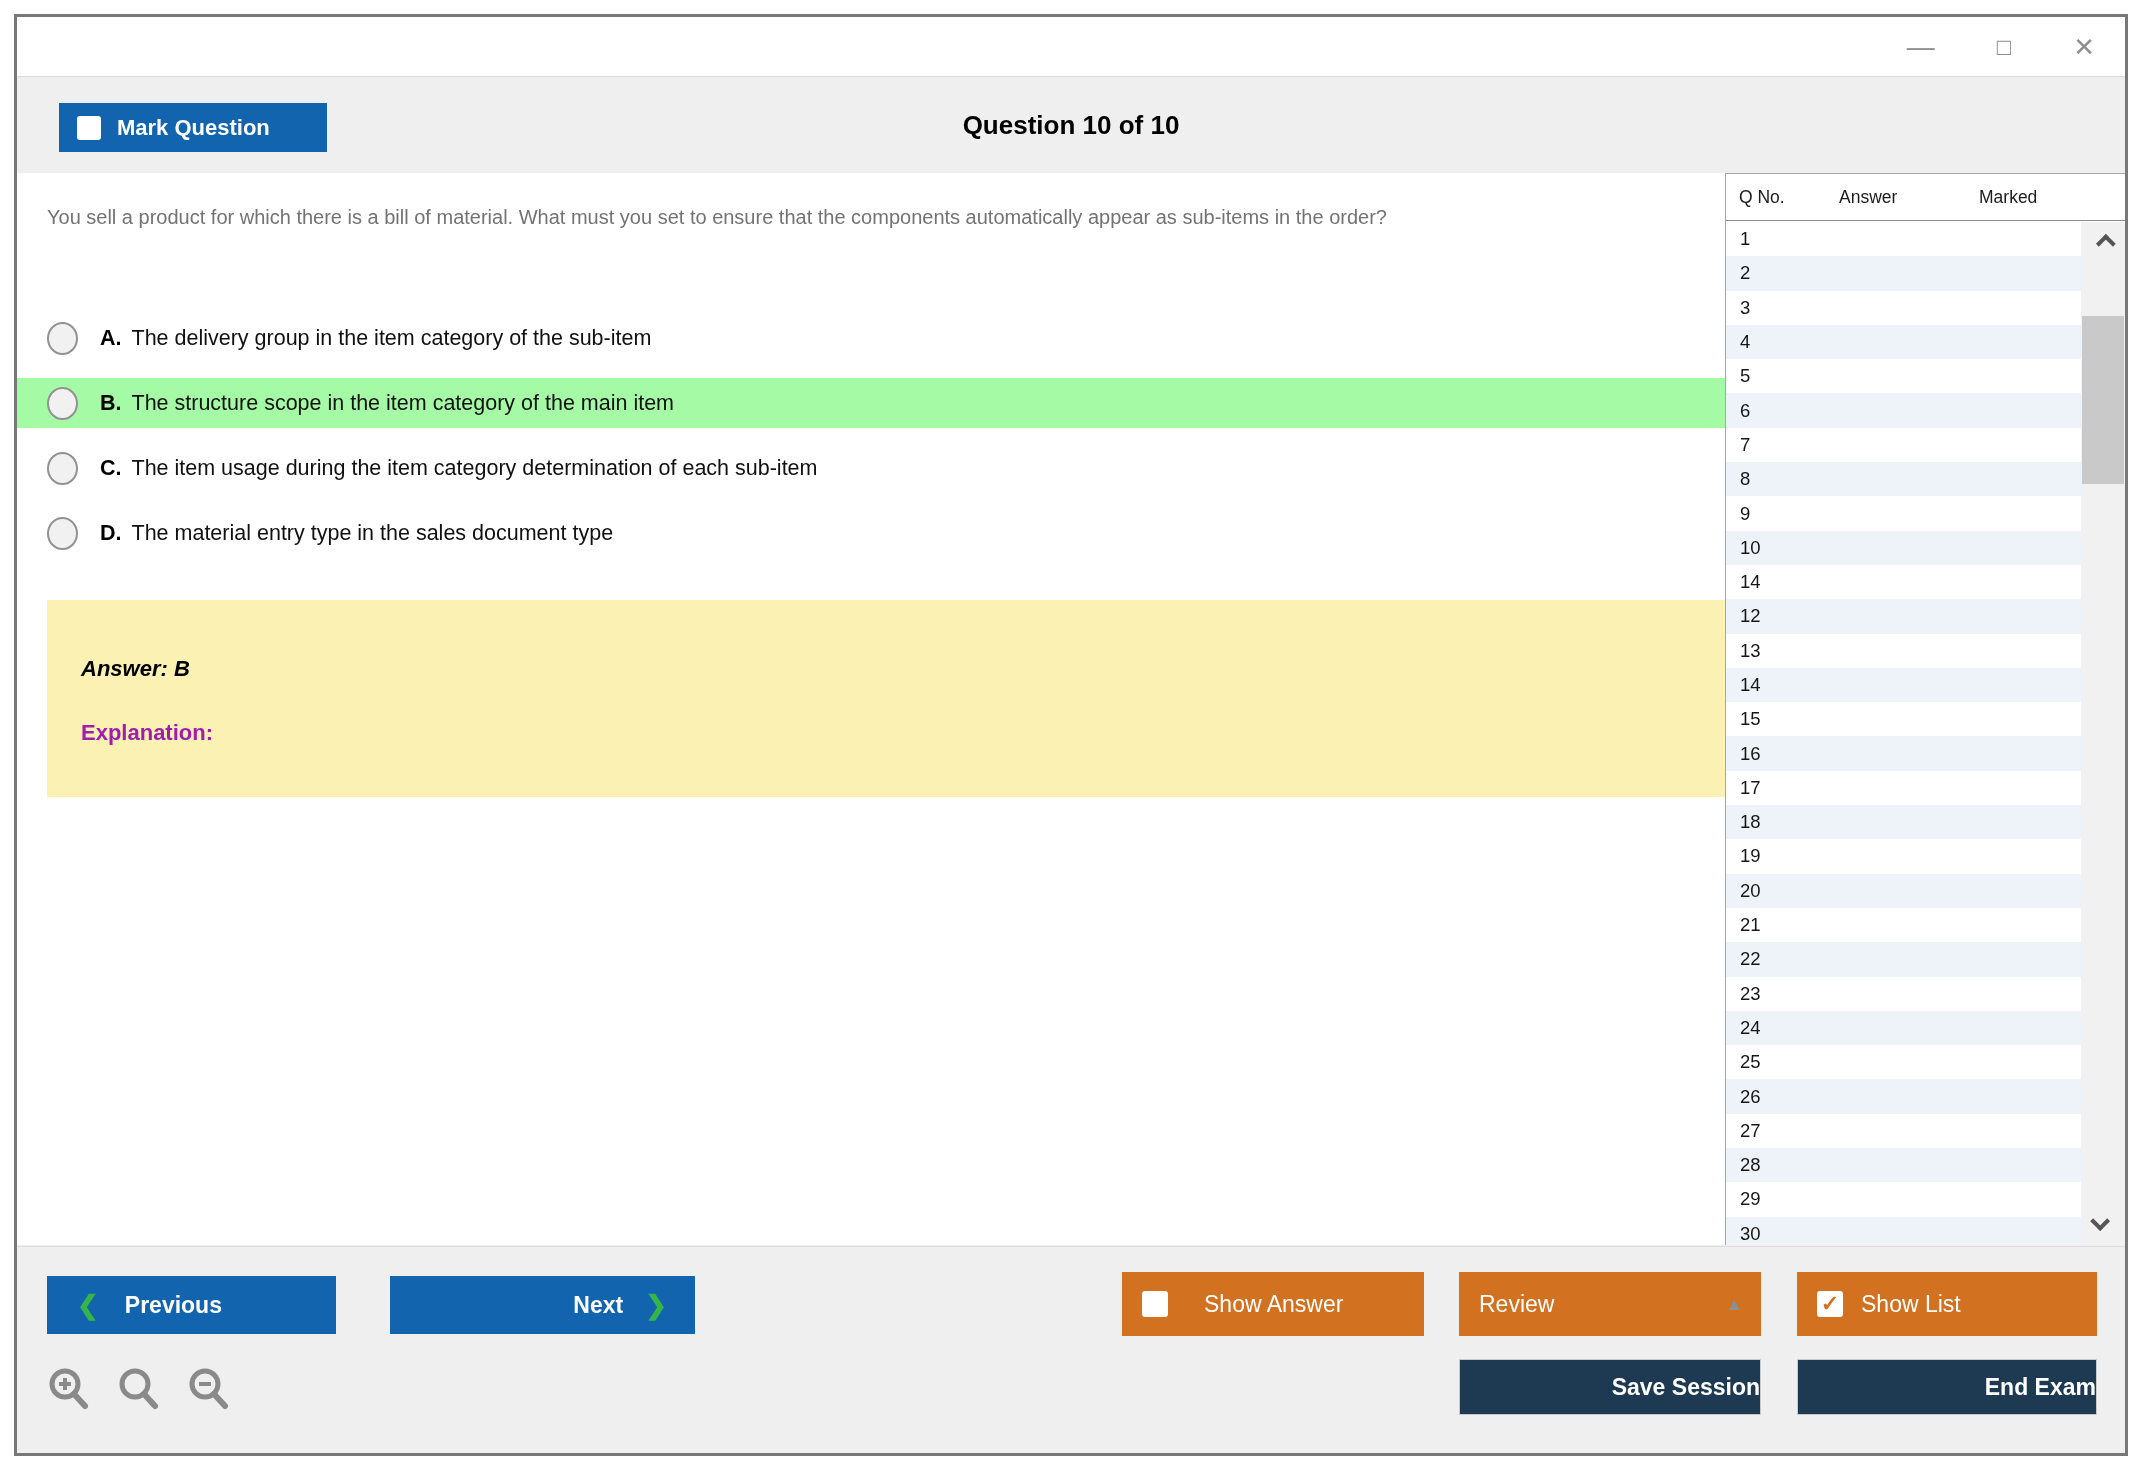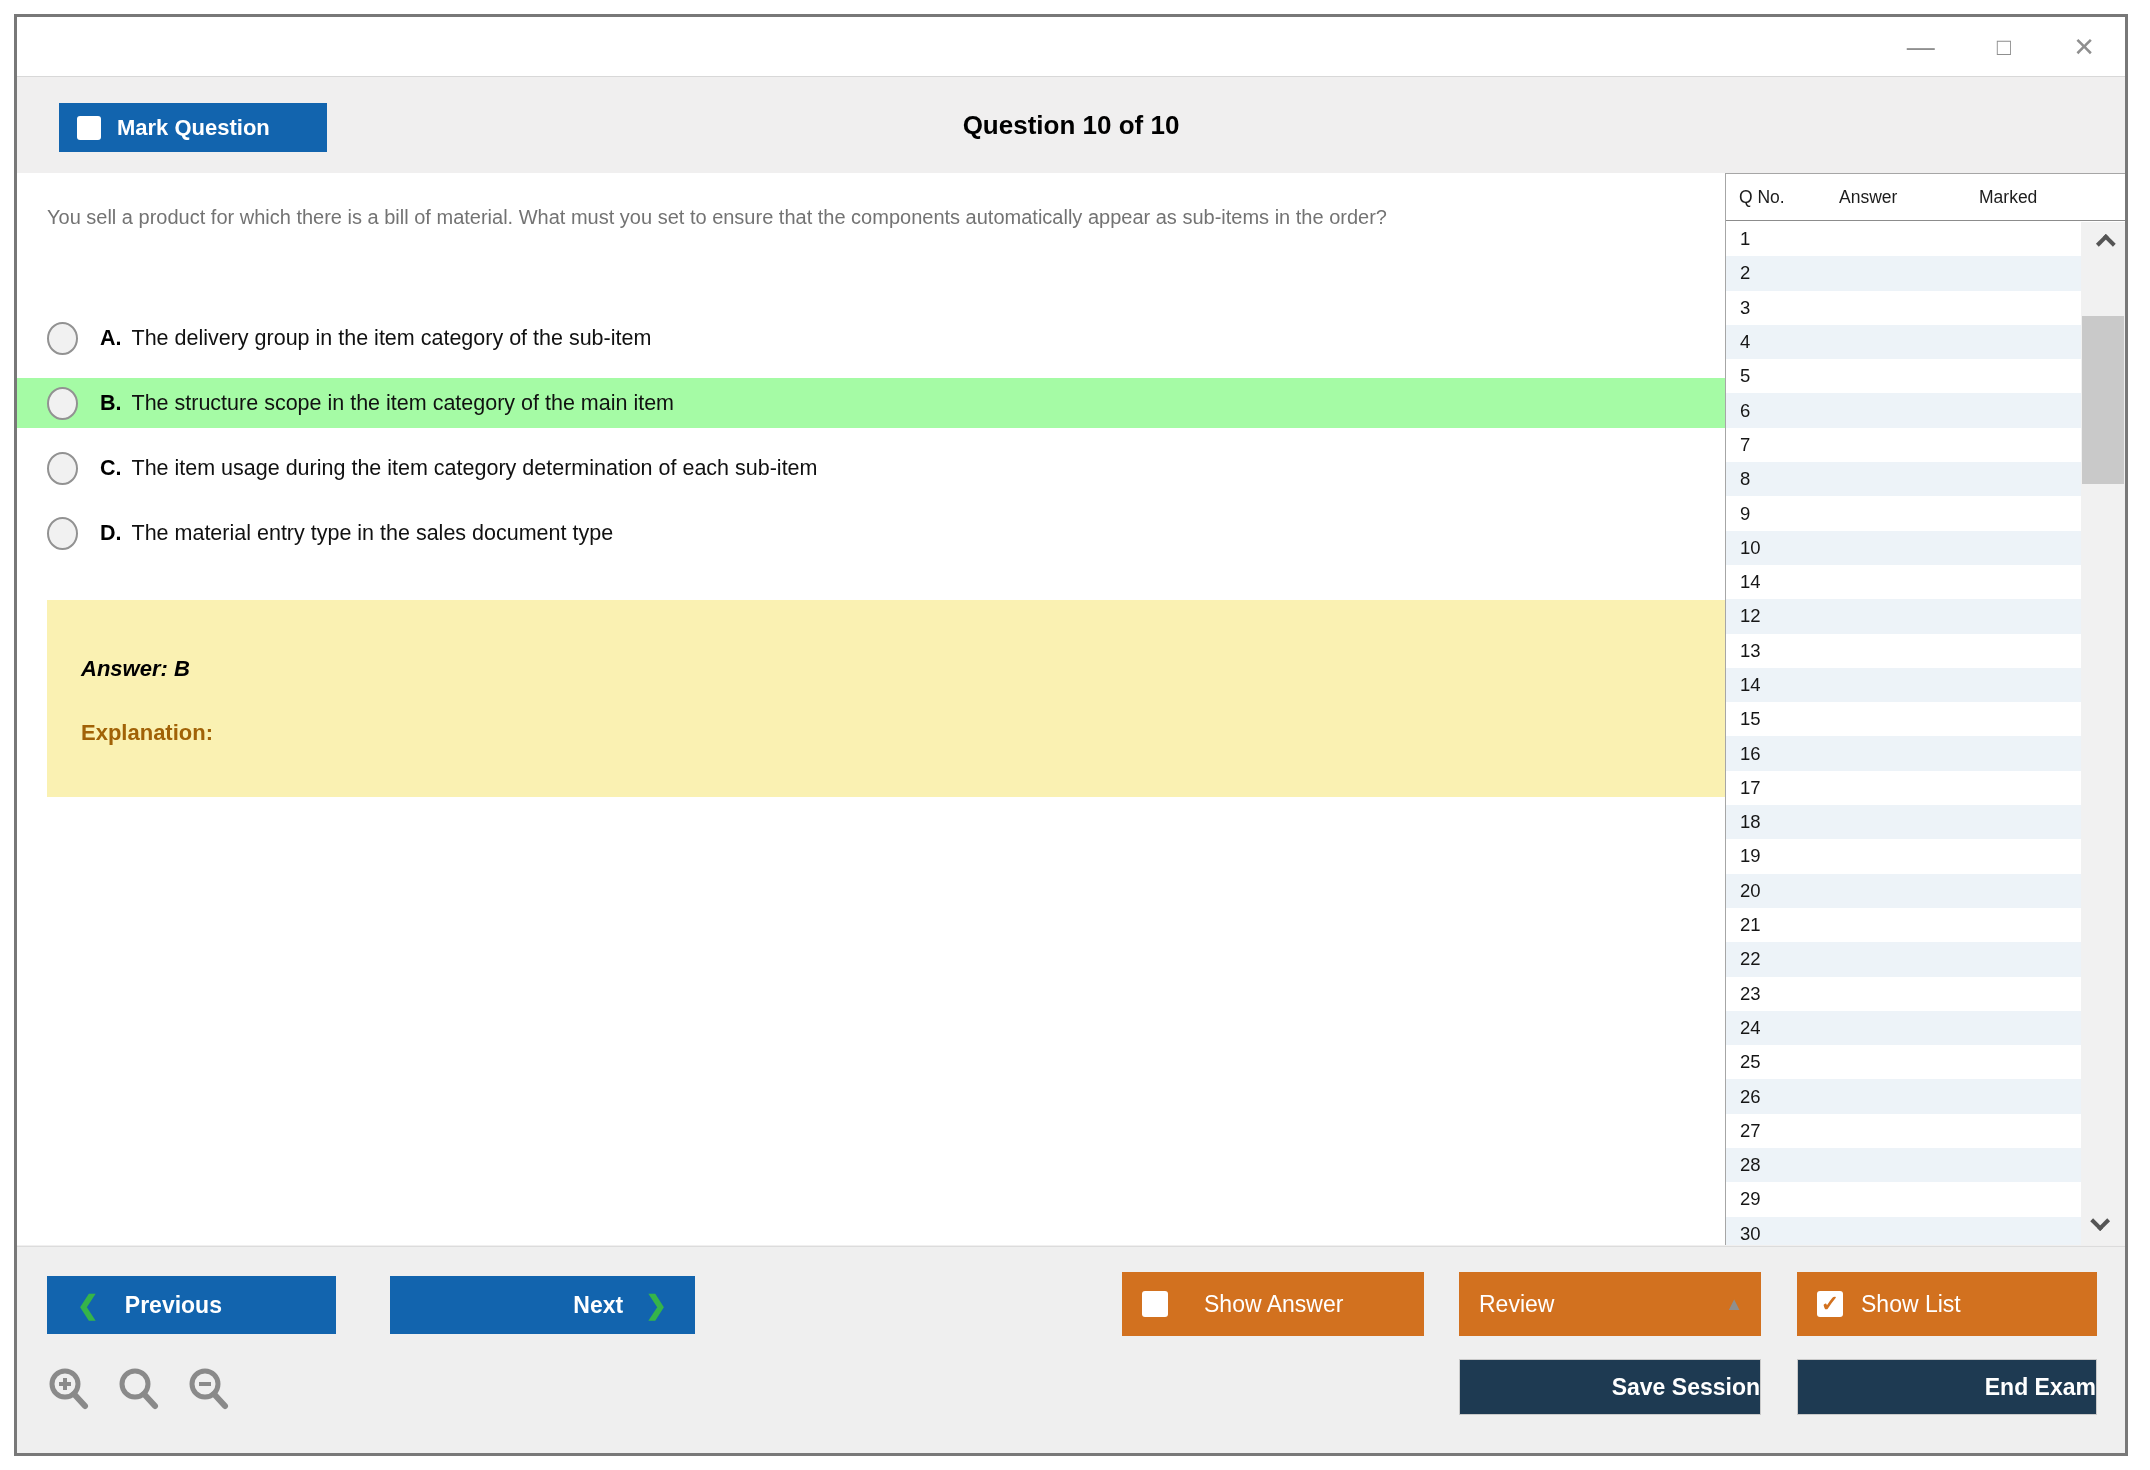--- a/index.html
+++ b/index.html
@@ -32,21 +32,21 @@
   .content { position:absolute; left:0; top:156px; right:0; bottom:208px; background:#ffffff; }
   .question-text { position:absolute; left:30px; top:28px; width:1680px; font-size:20px; color:#737373; line-height:1.6; }
   .options { position:absolute; left:0; top:140px; width:1710px; }
   .option-row { display:flex; align-items:center; min-height:50px; margin-bottom:15px; padding-left:30px; }
   .option-row.highlight { background:#a5fba5; }
   .radio { width:31px; height:33px; border:2px solid #929292; border-radius:50%; background:#f1f1f1; flex:0 0 auto; margin-right:22px; cursor:pointer; }
   .option-letter { font-weight:bold; font-size:21.5px; color:#000; margin-right:10px; }
   .option-text { font-size:21.5px; color:#111; }
   .answer-box { position:absolute; left:30px; top:427px; width:1681px; height:197px; background:#faf1b2; }
   .answer-line { position:absolute; left:34px; top:56px; font-size:22px; font-weight:bold; color:#000;font-style:italic; }
-  .explanation-line { position:absolute; left:34px; top:120px; font-size:22px; font-weight:bold; color:#a16207; }
+  .explanation-line { position:absolute; left:34px; top:120px; font-size:22px; font-weight:bold; color:#a21caf; }
   
   .sidebar { position:absolute; top:156px; right:0; width:400px; bottom:208px; background:#ffffff; border-left:1px solid #a6a6a6; border-top:1px solid #a6a6a6; }
   .sb-header { position:absolute; left:0; top:0; right:0; height:47px; background:#ffffff; border-bottom:1px solid #8c8c8c; display:flex; align-items:center; }
   .sb-h { font-size:17.5px; color:#1c1c1c; }
   .sb-h.qno { margin-left:13px; width:100px; }
   .sb-h.answer { width:140px; }
   .sb-h.marked { width:110px; }
   .sb-list { position:absolute; left:0; top:48px; right:44px; bottom:0; overflow:hidden; }
   .sb-row { height:34.3px; display:flex; align-items:center; padding-left:14px; font-size:18.5px; color:#161616; cursor:pointer; }
   .sb-row.alt { background:#edf3f8; }

